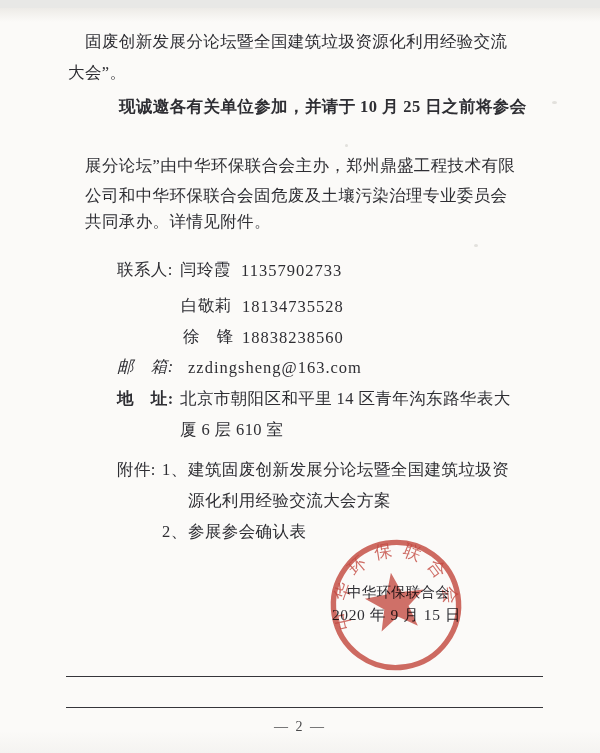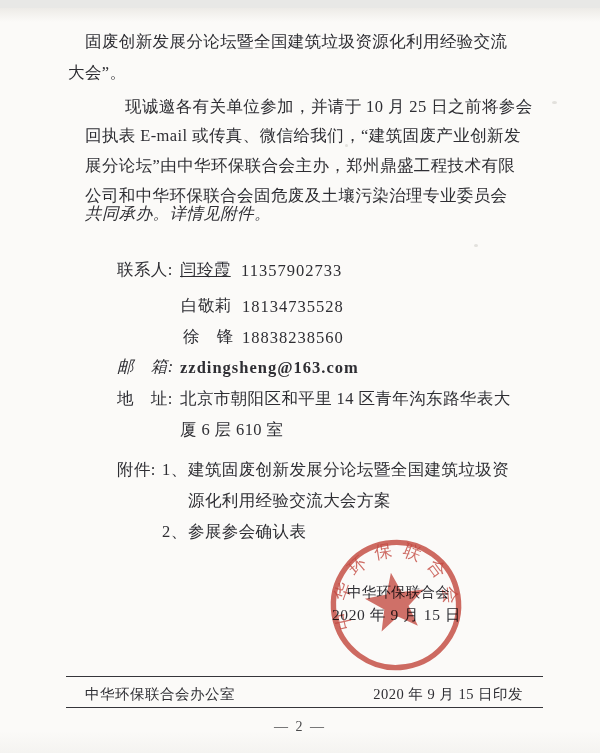--- a/index.html
+++ b/index.html
@@ -61,47 +61,46 @@
   .speck.c{left:474px;top:236px;width:4px;height:3px;}
 </style>
 </head>
 <body>
 
 <div class="page">
 
   <div class="t" style="left:85px;top:24px;">固废创新发展分论坛暨全国建筑垃圾资源化利用经验交流</div>
   <div class="t" style="left:68px;top:55px;">大会”。</div>
 
-  <div class="t" style="left:125px;top:89px;">现诚邀各有关单位参加，并请于 10 月 25 日之前将参会</div>
-  <div class="t" style="left:85px;top:118px;">回执表 E-mail 或传真、微信给我们，“建筑固废产业创新发</div>
+  <div class="t" style="left:119px;top:89px;font-weight:bold;">现诚邀各有关单位参加，并请于 10 月 25 日之前将参会</div>
   <div class="t" style="left:85px;top:148px;">展分论坛”由中华环保联合会主办，郑州鼎盛工程技术有限</div>
   <div class="t" style="left:85px;top:178px;">公司和中华环保联合会固危废及土壤污染治理专业委员会</div>
-  <div class="t" style="left:85px;top:196px;font-style:italic;">共同承办。详情见附件。</div>
+  <div class="t" style="left:85px;top:204px;">共同承办。详情见附件。</div>
 
   <div>
     <span class="t" style="left:117px;top:252px;">联系人:</span>
-    <span class="t" style="left:180px;top:252px;text-decoration:underline;">闫玲霞</span>
+    <span class="t" style="left:180px;top:252px;">闫玲霞</span>
     <span class="t num" style="left:241px;top:253px;">11357902733</span>
   </div>
   <div>
     <span class="t" style="left:181px;top:288px;">白敬莉</span>
     <span class="t num" style="left:242px;top:289px;">18134735528</span>
   </div>
   <div>
     <span class="t" style="left:183px;top:319px;">徐　锋</span>
     <span class="t num" style="left:242px;top:320px;">18838238560</span>
   </div>
 
   <div>
     <span class="t" style="left:117px;top:349px;font-style:italic;">邮　箱:</span>
-    <span class="t num" style="left:180px;top:350px;font-weight:bold;">zzdingsheng@163.com</span>
+    <span class="t num" style="left:188px;top:350px;">zzdingsheng@163.com</span>
   </div>
 
   <div>
-    <span class="t" style="left:117px;top:381px;">地　址:</span>
+    <span class="t" style="left:117px;top:381px;font-weight:bold;">地　址:</span>
     <span class="t" style="left:180px;top:381px;">北京市朝阳区和平里 14 区青年沟东路华表大</span>
     <span class="t" style="left:180px;top:412px;">厦 6 层 610 室</span>
   </div>
 
   <div>
     <span class="t" style="left:117px;top:452px;">附件:</span>
     <span class="t" style="left:162px;top:452px;">1、</span>
     <span class="t" style="left:188px;top:452px;">建筑固废创新发展分论坛暨全国建筑垃圾资</span>
     <span class="t" style="left:188px;top:483px;">源化利用经验交流大会方案</span>
     <span class="t" style="left:162px;top:514px;">2、</span>
@@ -114,24 +113,20 @@
   <svg class="seal" viewBox="0 0 200 200" aria-hidden="true">
     <circle cx="100" cy="100" r="92" fill="none" style="stroke:var(--seal-red);" stroke-width="8" opacity="0.82"></circle>
     <polygon points="100,52 111.2,82.6 143.7,83.8 118.1,103.9 127,135.2 100,117 73,135.2 81.9,103.9 56.3,83.8 88.8,82.6" style="fill:var(--seal-red);" opacity="0.78"></polygon>
     <path id="sealArc" d="M 37.7 136 A 72 72 0 1 1 162.3 136" fill="none"></path>
     <text font-size="26" style="fill:var(--seal-red);font-family:'Liberation Serif','DejaVu Serif',serif;" opacity="0.8" letter-spacing="13" text-anchor="middle">
       <textPath href="#sealArc" startOffset="50%">中华环保联合会</textPath>
     </text>
   </svg>
 
   <div class="rule" style="top:668px;"></div>
-  <div class="footer-row">
-    <span>中华环保联合会办公室</span>
-    <span>2020 年 9 月 15 日印发</span>
-  </div>
   <div class="rule" style="top:699px;"></div>
 
   <div class="pagenum">— 2 —</div>
 
   <div class="speck a"></div>
   <div class="speck b"></div>
   <div class="speck c"></div>
 
 </div>
 

